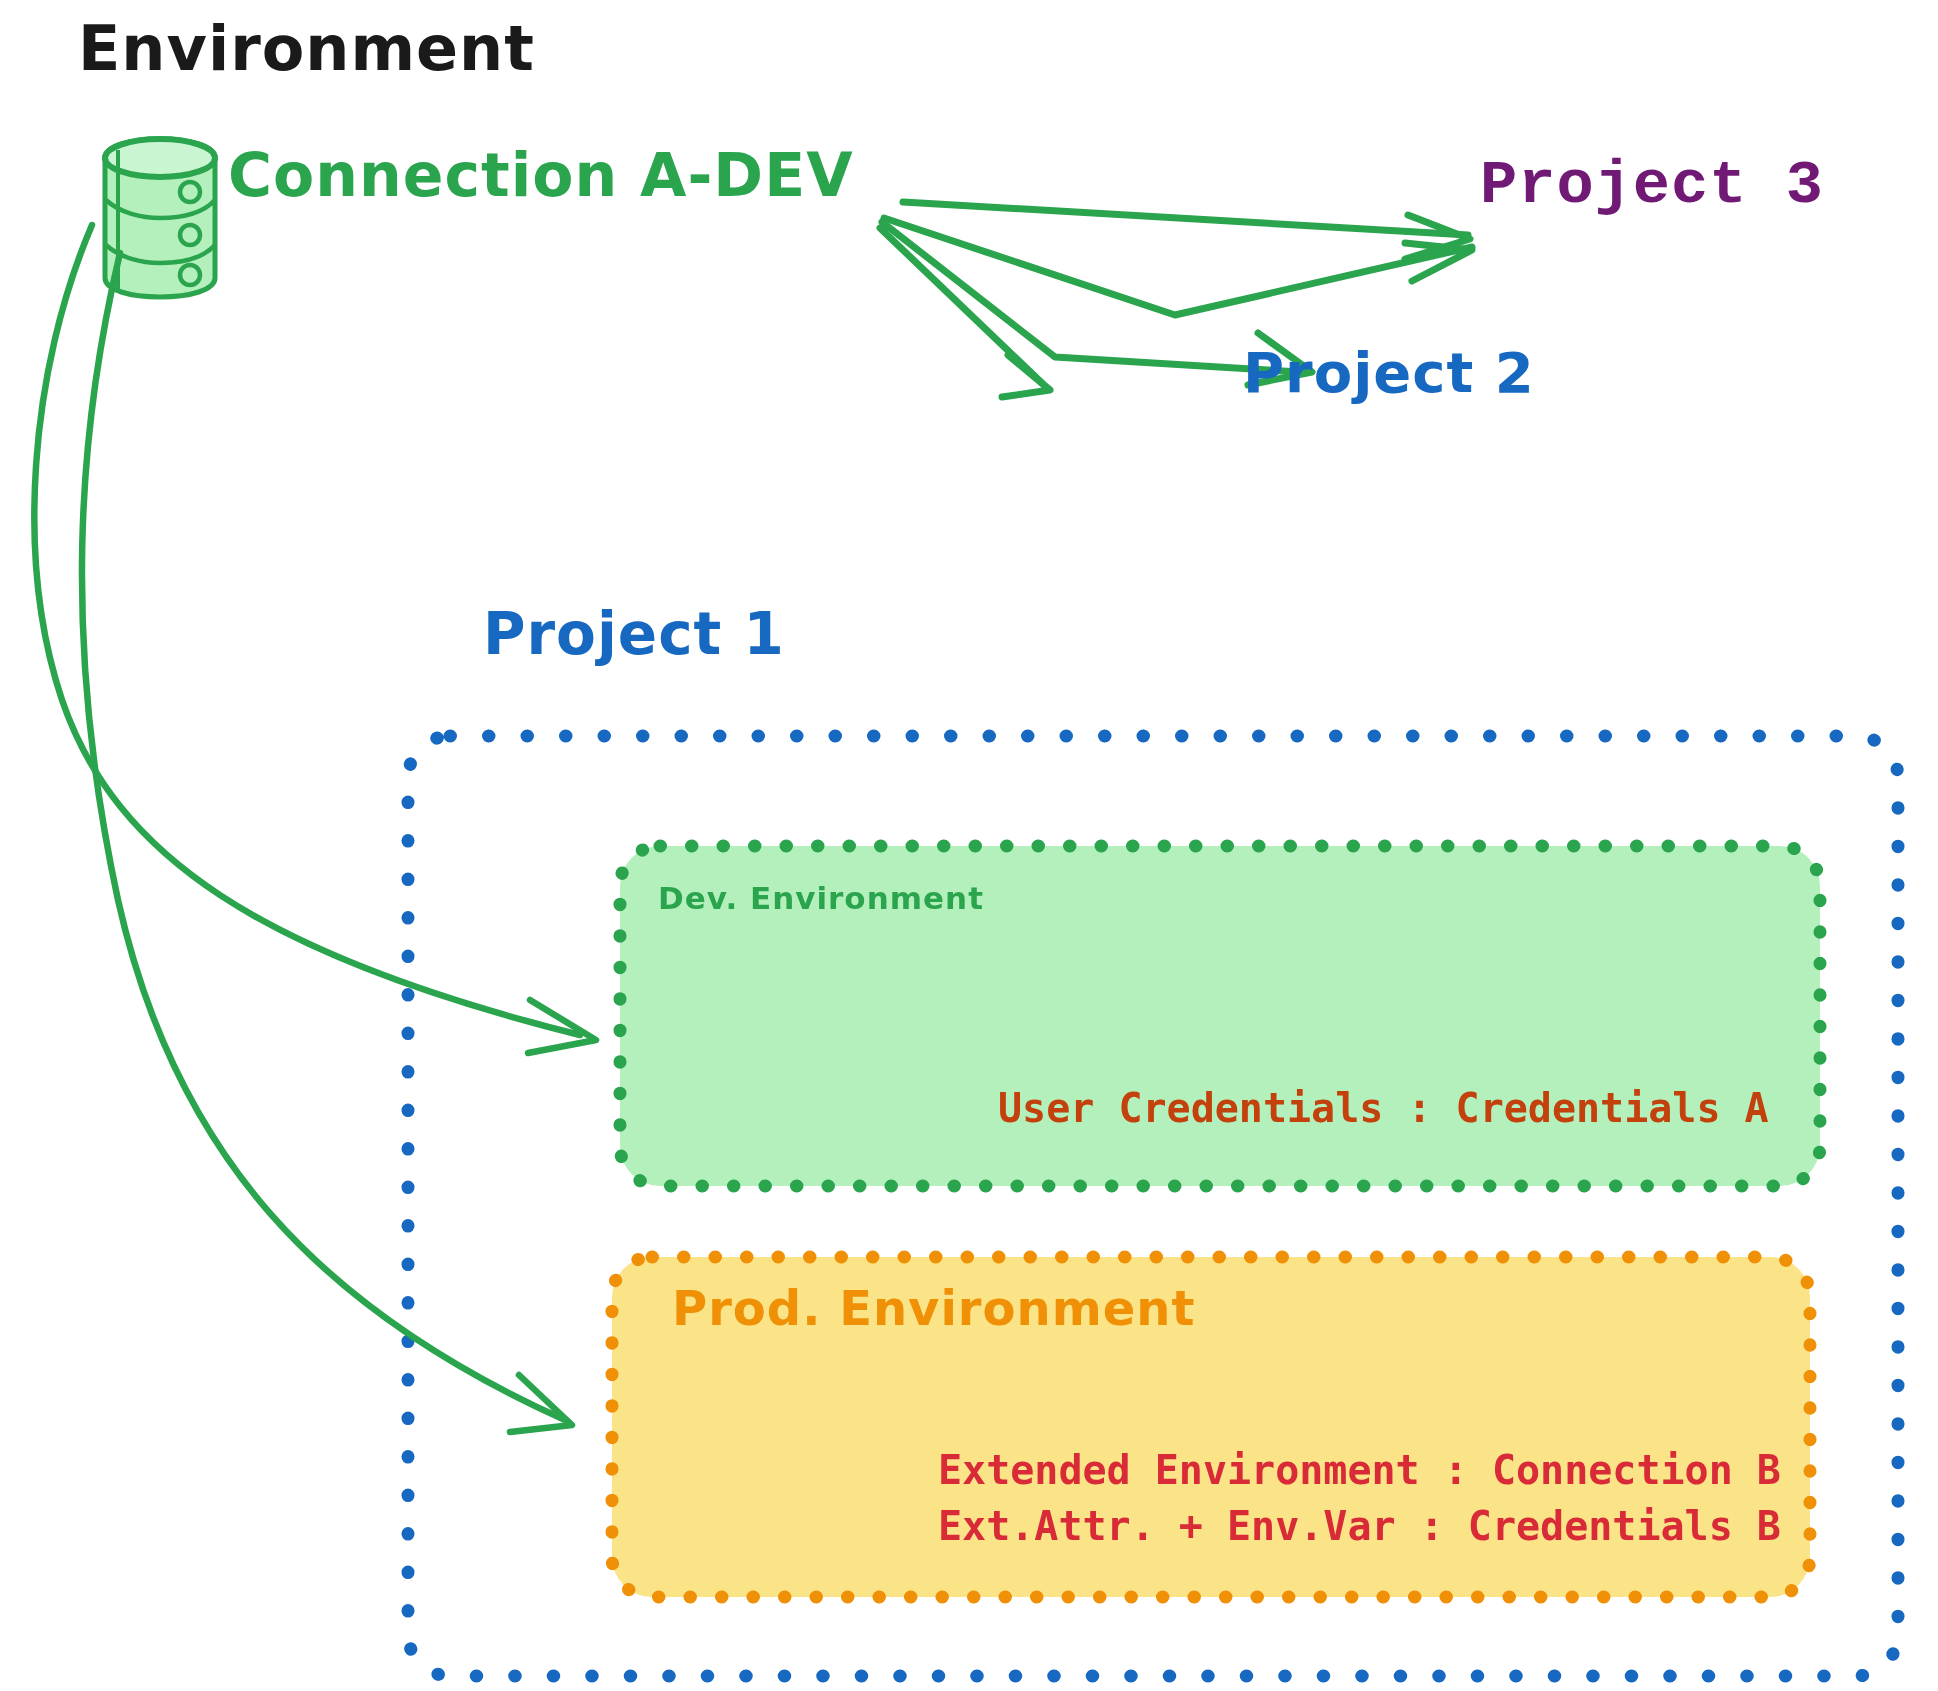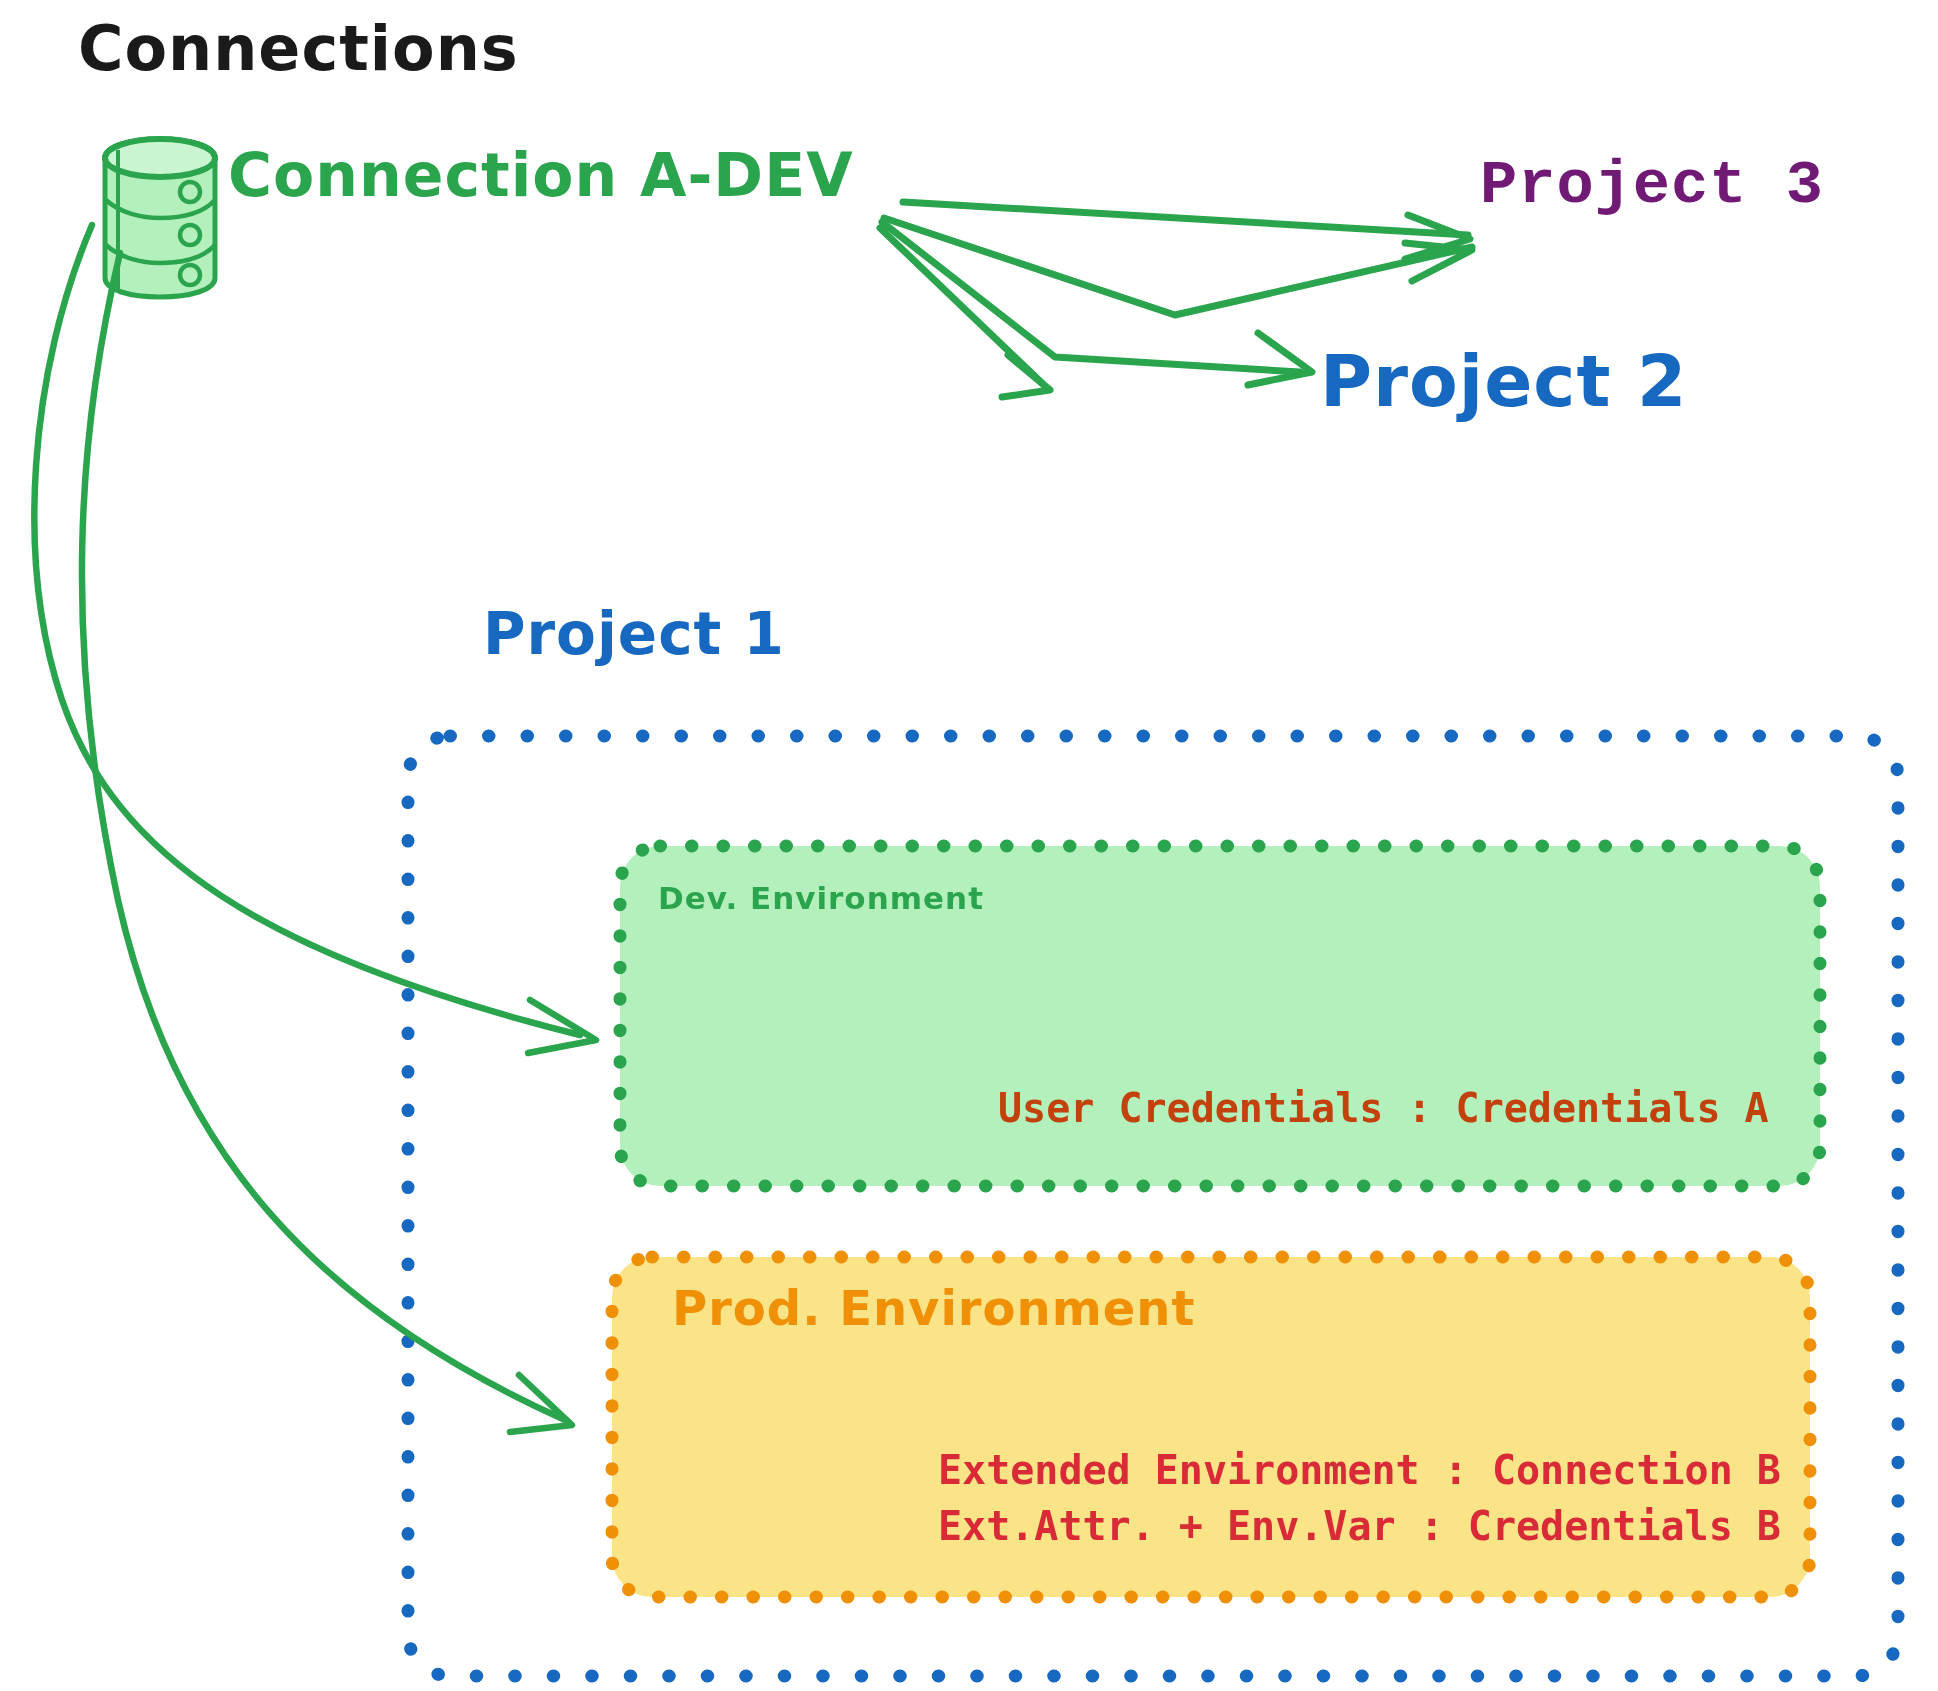--- a/index.html
+++ b/index.html
@@ -32,23 +32,23 @@
   }
   .proj3{
     left:1480px; top:150px;
     font-family:Liberation Mono, monospace;
     font-size:62px;
     font-weight:600;
     color:#701a75;
     letter-spacing:1px;
   }
   .proj2{
-    left:1320px; top:340px;
+    left:1243px; top:340px;
     font-family:"DejaVu Sans", sans-serif;
-    font-size:71px;
+    font-size:56px;
     font-weight:600;
     color:#1668C1;
     letter-spacing:1px;
   }
   .proj1{
     left:483px; top:600px;
     font-family:"DejaVu Sans", sans-serif;
     font-size:58px;
     font-weight:600;
     color:#1668C1;
@@ -151,21 +151,21 @@
 
     <g fill="none" stroke="#2BA44E" stroke-width="6.5" stroke-linecap="round" stroke-linejoin="round">
       <path d="M120 253
                C 78 430, 62 640, 118 900
                C 175 1155, 320 1310, 565 1420"></path>
       <path d="M519 1375 L572 1425 L510 1432"></path>
     </g>
 
   </svg>
 
-  <div class="lbl title-connections">Connections</div>
+  <div class="lbl title-connections">Environment</div>
 
   <div class="lbl conn-a-dev">Connection A-DEV</div>
 
   <div class="lbl proj3">Project 3</div>
 
   <div class="lbl proj2">Project 2</div>
 
   <div class="lbl proj1">Project 1</div>
 
   <div class="lbl dev-env-label">Dev. Environment</div>

